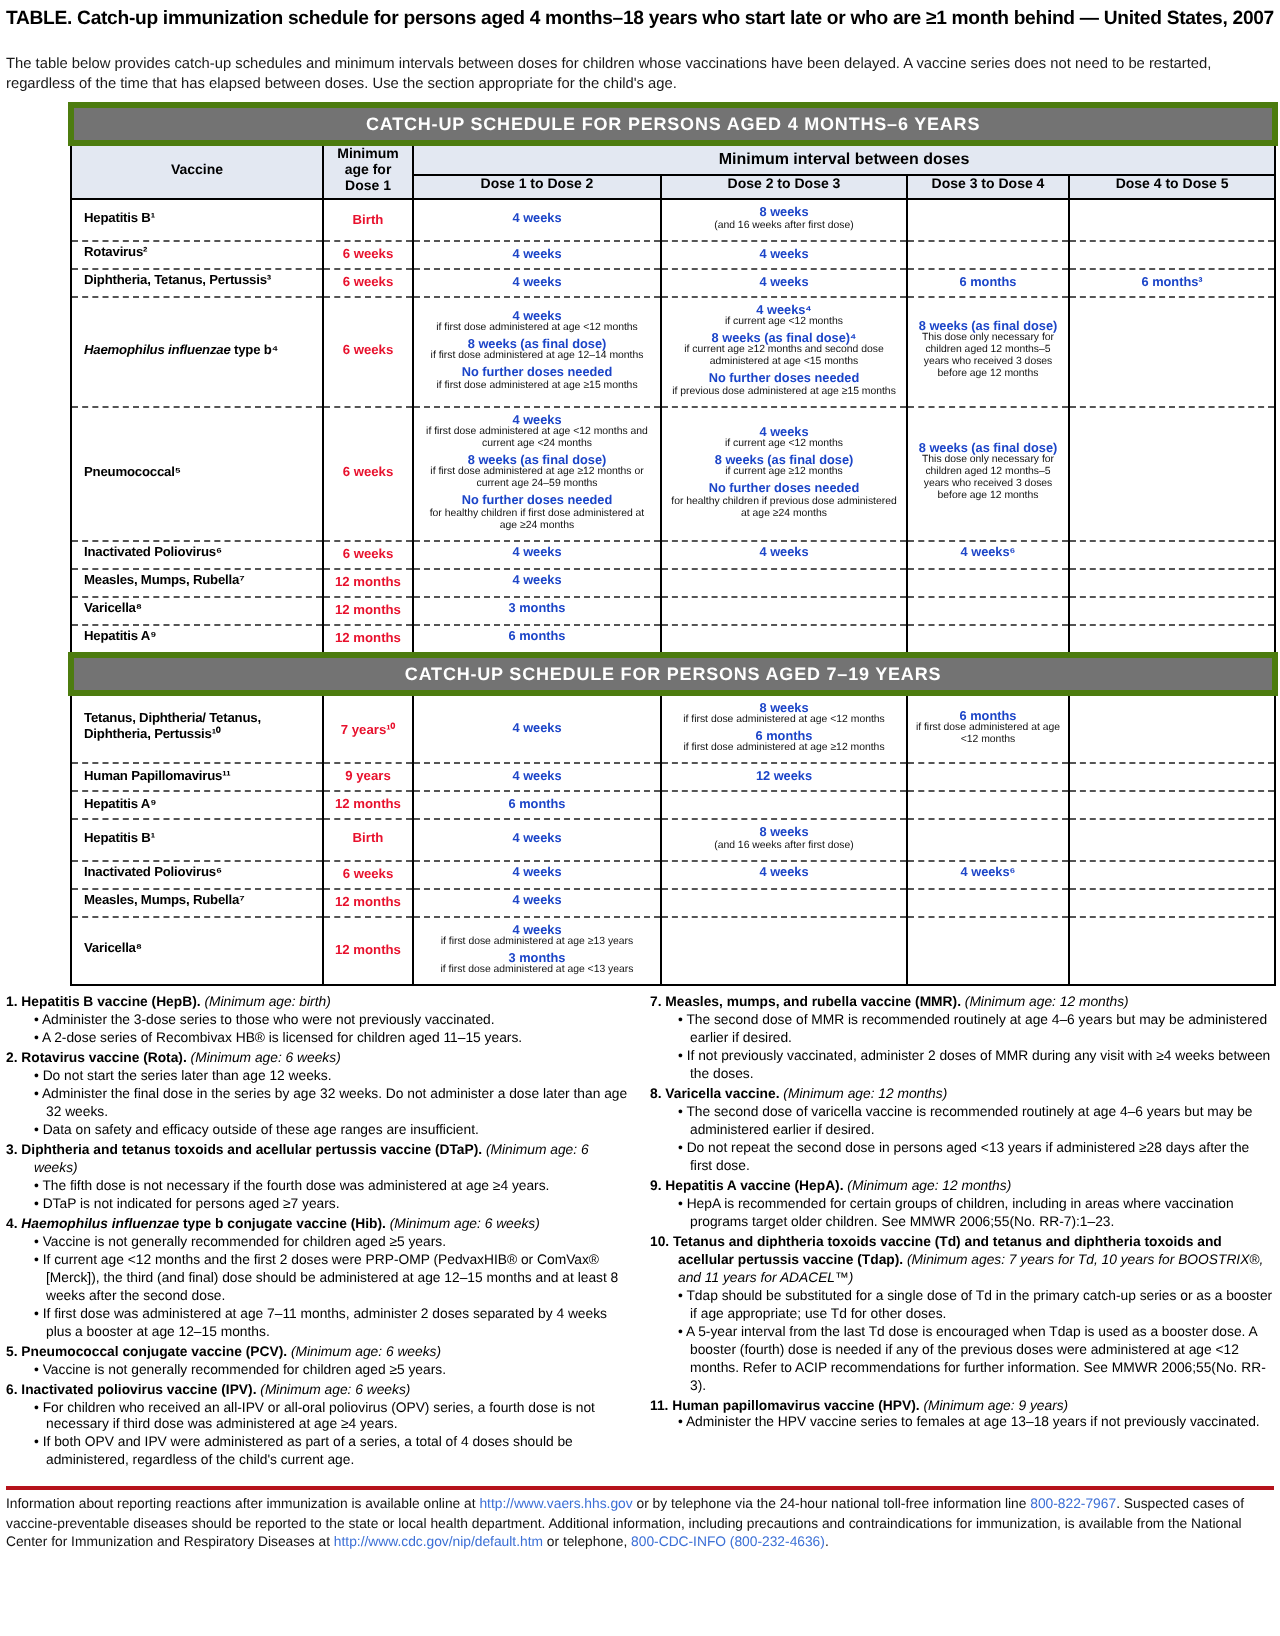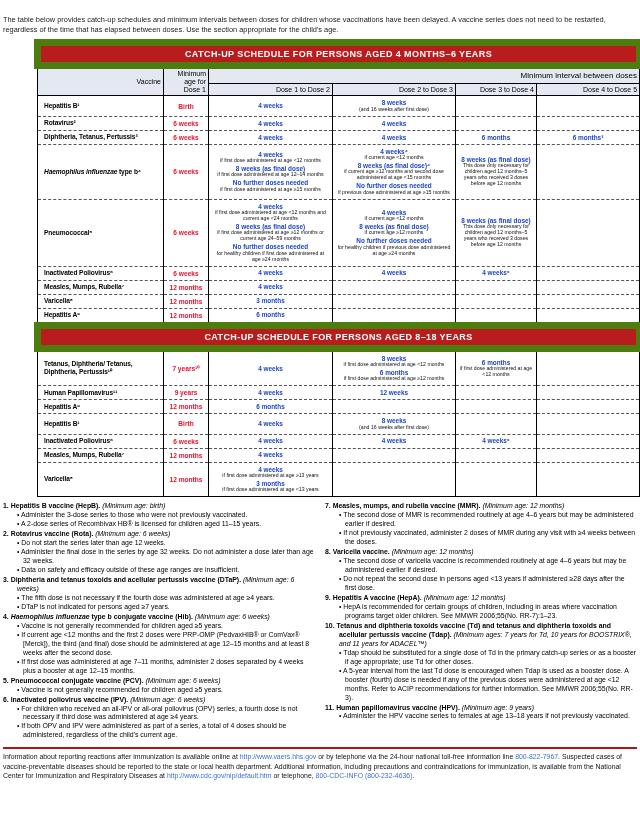--- a/index.html
+++ b/index.html
@@ -10,23 +10,23 @@
   .subtitle{font-size:7.4px;line-height:1.3;color:#1a1a1a;margin-top:12px;width:634px;}
 
   table.sched{border-collapse:collapse;table-layout:fixed;width:602px;margin:5px 0 0 31px;border:1.6px solid #000;}
   table.sched col.c-vac{width:126px;}
   table.sched col.c-age{width:45px;}
   table.sched col.c-d12{width:124px;}
   table.sched col.c-d23{width:123px;}
   table.sched col.c-d34{width:81px;}
   table.sched col.c-d45{width:103px;}
 
-  tr.banner td{background:#b91c1c;color:#fff;font-weight:bold;font-size:9px;letter-spacing:.4px;
-    text-align:center;padding:3px 0;border:7px solid #4d7c0f;}
-  thead th{background:#e3e8f2;border:1px solid #000;font-size:7px;font-weight:normal;padding:1px 2px;line-height:1.15;text-align:right;}
+  tr.banner td{background:#737373;color:#fff;font-weight:bold;font-size:9px;letter-spacing:.4px;
+    text-align:center;padding:3px 0;border:3px solid #4d7c0f;}
+  thead th{background:#e3e8f2;border:1px solid #000;font-size:7px;font-weight:bold;padding:1px 2px;line-height:1.15;}
   thead th.big{font-size:8px;}
 
   tbody td{border-left:1px solid #000;border-right:1px solid #000;border-top:1px dashed #555;border-bottom:1px dashed #555;
     vertical-align:middle;text-align:center;padding:2px 3px;}
   td.vac{text-align:left;font-weight:bold;font-size:6.6px;letter-spacing:-0.1px;padding-left:6px;line-height:1.25;}
   td.age{color:#e8112d;font-weight:bold;font-size:6.6px;}
   .blk{margin:1px 0;}
   .blk .main{color:#1c45c8;font-weight:bold;font-size:6.4px;line-height:1.15;}
   .blk .sub{color:#111;font-size:5.2px;line-height:1.15;}
   tr.sm td{height:11px;padding-top:1px;padding-bottom:1px;}
@@ -42,20 +42,21 @@
 
   .redrule{border-top:2.6px solid #b5121b;margin:6px 0 3px 0;}
   .footer{font-size:6.9px;line-height:1.35;color:#111;width:634px;}
   .footer .link{color:#3b6fd6;}
 </style>
 </head>
 <body>
 
 <div class="page">
 
+  <div class="title">TABLE. Catch-up immunization schedule for persons aged 4 months–18 years who start late or who are ≥1 month behind — United States, 2007</div>
   <div class="subtitle">The table below provides catch-up schedules and minimum intervals between doses for children whose vaccinations have been delayed. A vaccine series does not need to be restarted, regardless of the time that has elapsed between doses. Use the section appropriate for the child's age.</div>
 
   <table class="sched">
     <colgroup>
       <col class="c-vac">
         <col class="c-age">
         <col class="c-d12">
         <col class="c-d23">
         <col class="c-d34">
         <col class="c-d45">
@@ -264,21 +265,21 @@
               <div class="main">6 months</div>
             </div>
           </td>
           <td></td>
           <td></td>
           <td></td>
         </tr>
       </tbody>
     <tbody>
       <tr class="banner">
-        <td colspan="6">CATCH-UP SCHEDULE FOR PERSONS AGED 8–18 YEARS</td>
+        <td colspan="6">CATCH-UP SCHEDULE FOR PERSONS AGED 7–19 YEARS</td>
       </tr>
     </tbody>
     <tbody id="tbody2">
         <tr>
           <td class="vac"><span>Tetanus, Diphtheria/ Tetanus, Diphtheria, Pertussis¹⁰</span></td>
           <td class="age">7 years¹⁰</td>
           <td>
             <div class="blk">
               <div class="main">4 weeks</div>
             </div>

